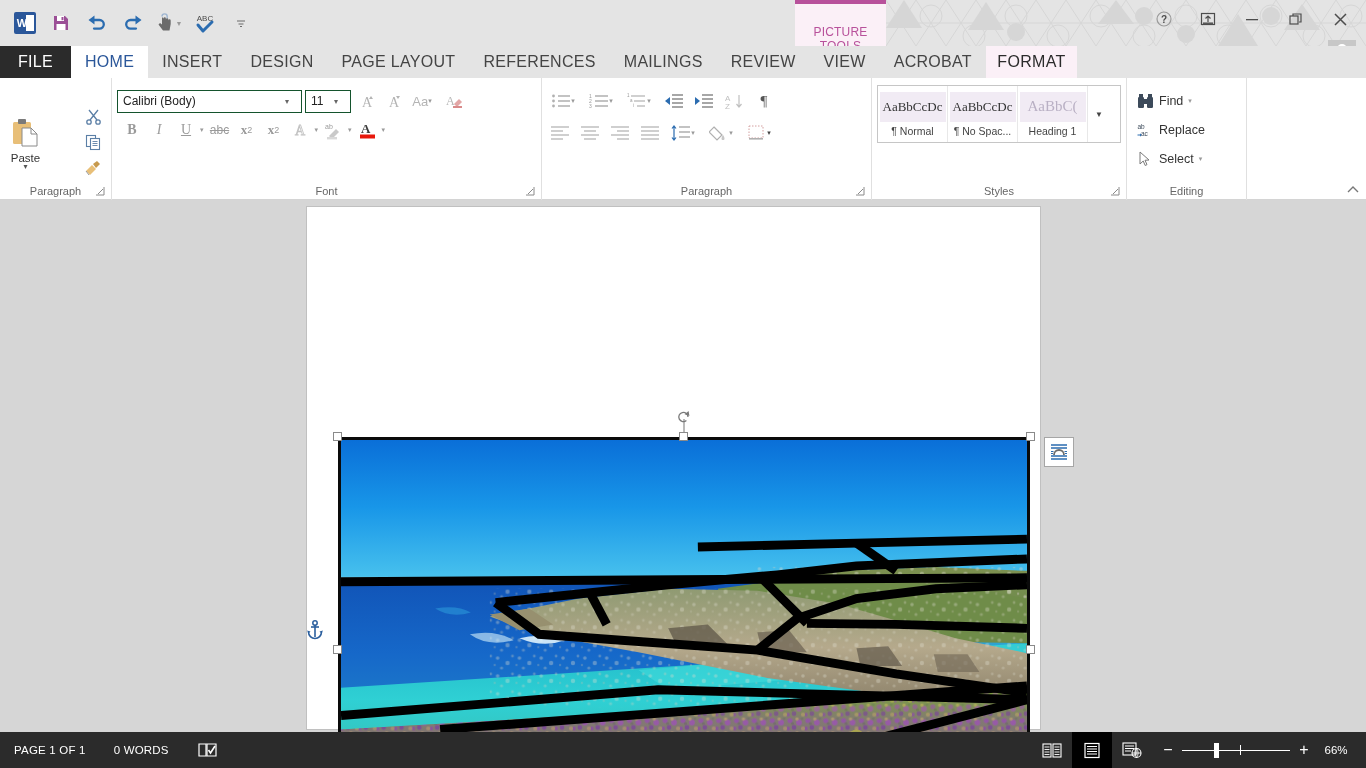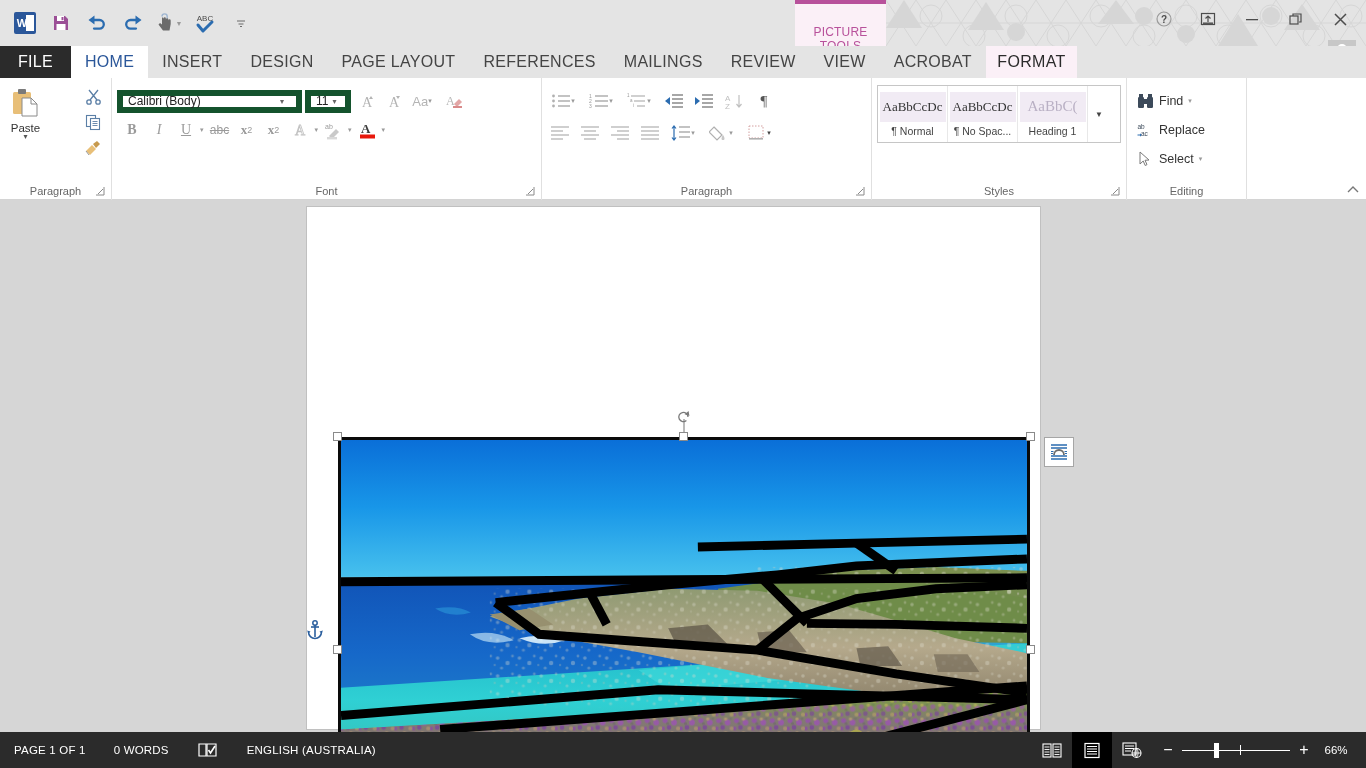--- a/index.html
+++ b/index.html
@@ -139,39 +139,39 @@
   }
   .rgroup:last-child { border-right: none; }
   .rgroup-label {
     position: absolute; bottom: 3px; left: 0; right: 0;
     text-align: center; font-size: 11px; color: #666;
   }
   .rgroup-launcher {
     position: absolute; bottom: 3px; right: 5px;
     width: 11px; height: 11px; color: #999; font-size: 9px;
   }
-  .rgroup-body { display: flex; flex: 1; align-items: flex-start; gap: 34px; }
+  .rgroup-body { display: flex; flex: 1; align-items: center; gap: 34px; }
 
   .bigbtn {
     width: 56px; display: flex; flex-direction: column;
     align-items: center; padding-top: 4px; cursor: default;
   }
   .bigbtn-label { font-size: 11.5px; color: #333; margin-top: 2px; }
   .bigbtn-caret { font-size: 8px; color: #555; line-height: 6px; }
 
   .smallstack { display: flex; flex-direction: column; gap: 1px; padding-top: 2px; }
   .sbtn {
     display: flex; align-items: center; justify-content: center;
     width: 26px; height: 25px; cursor: default;
   }
 
   .rowline { display: flex; align-items: center; gap: 1px; }
 
   .fontname, .fontsize {
-    height: 23px; border: 6px solid #14532d; background: #fff;
+    height: 23px; border: 1px solid #14532d; background: #fff;
     display: flex; align-items: center; justify-content: space-between;
     font-size: 12px; color: #222; padding: 0 12px 0 5px;
   }
   .fontname { width: 185px; }
   .fontsize { width: 46px; margin-left: 2px; justify-content: space-between; }
   .combocaret { font-size: 8px; color: #666; padding-left: 4px; }
 
   .tbtn {
     width: 26px; height: 26px;
     display: flex; align-items: center; justify-content: center;
@@ -924,21 +924,20 @@
 <div class="statusbar">
   <div class="sb-item">PAGE 1 OF 1</div>
   <div class="sb-item">0 WORDS</div>
   <div class="sb-item">
     <svg width="22" height="16" viewBox="0 0 22 16">
       <path d="M2 2 h7 v12 h-7 z" fill="none" stroke="#fff" stroke-width="1.2"></path>
       <path d="M10 2 h9 v12 h-9 z" fill="none" stroke="#fff" stroke-width="1.2"></path>
       <polyline points="11.5,8 13.5,11 18,4" fill="none" stroke="#fff" stroke-width="1.6"></polyline>
     </svg>
   </div>
-  <div class="sb-item">ENGLISH (AUSTRALIA)</div>
 
   <div class="sb-right">
     <div class="viewbtn">
       <svg width="20" height="17" viewBox="0 0 20 17">
         <rect x="1" y="2" width="8" height="13" fill="none" stroke="#fff" stroke-width="1.1"></rect>
         <rect x="11" y="2" width="8" height="13" fill="none" stroke="#fff" stroke-width="1.1"></rect>
         <path d="M2.5 5 h5 M2.5 7.5 h5 M2.5 10 h5 M2.5 12.5 h5" stroke="#fff" stroke-width="0.9"></path>
         <path d="M12.5 5 h5 M12.5 7.5 h5 M12.5 10 h5 M12.5 12.5 h5" stroke="#fff" stroke-width="0.9"></path>
       </svg>
     </div>

